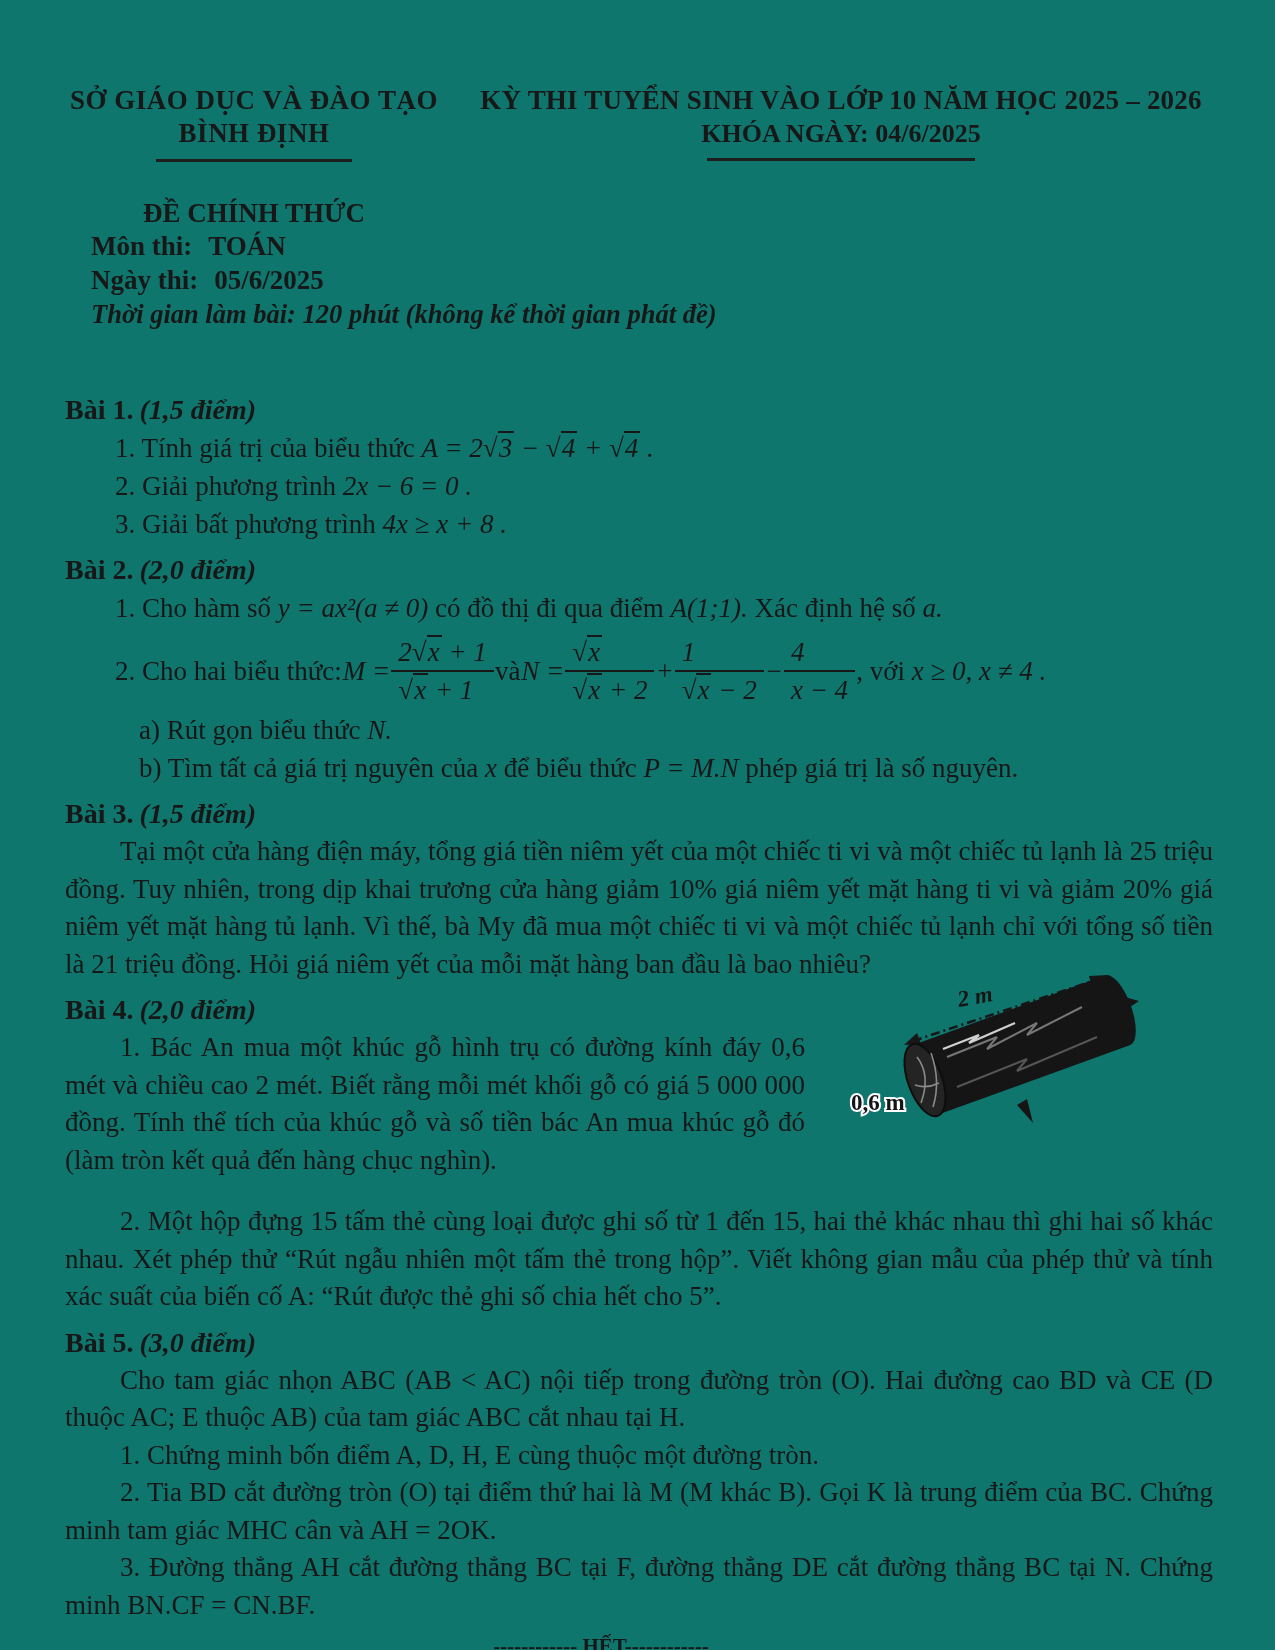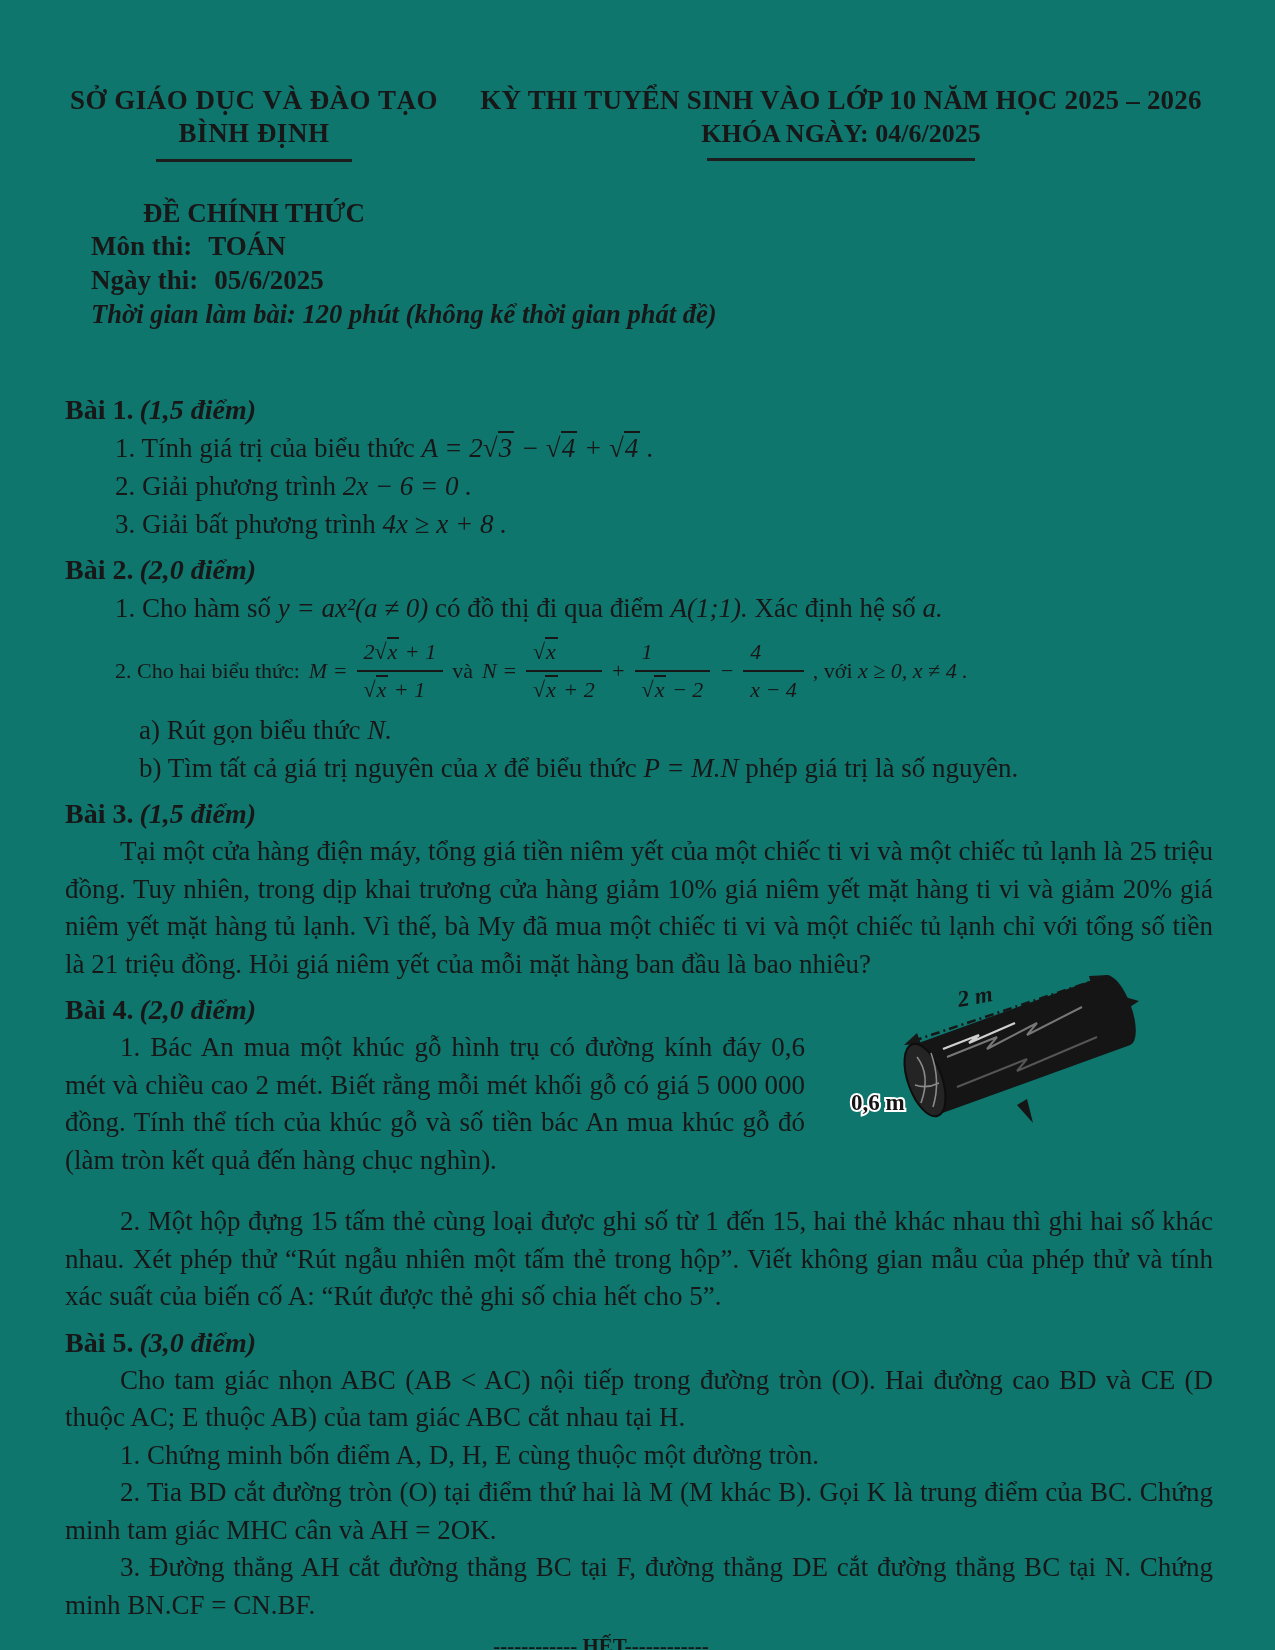--- a/index.html
+++ b/index.html
@@ -29,21 +29,21 @@
   
   .body{margin-top:60px;}
   .ph{font-size:28px;line-height:38px;}
   .pt{font-weight:bold;}
   .pts{font-weight:bold;font-style:italic;margin-left:6px;}
   .line{font-size:27px;line-height:38px;}
   .ind1{padding-left:50px;}
   .ind2{padding-left:74px;}
   .par{font-size:27px;line-height:37.5px;text-align:justify;text-indent:55px;}
   
-  .fline{display:flex;align-items:center;font-size:22px;margin:10px 0 6px 0;padding-left:50px;gap:9px;flex-wrap:nowrap;}
+  .fline{display:flex;align-items:center;font-size:27px;margin:10px 0 6px 0;padding-left:50px;gap:1px;flex-wrap:nowrap;}
   .frac{display:inline-flex;flex-direction:column;text-align:left;vertical-align:middle;}
   .frac .num{display:block;padding:0 7px 3px 7px;line-height:30px;}
   .frac .den{display:block;border-top:2.5px solid #171717;padding:3px 7px 0 7px;line-height:30px;}
   .sq .rad{border-top:2.2px solid currentColor;padding:0 2px 0 1px;}
   
   .bai4{position:relative;}
   .bai4-item1{width:740px;}
   .fig{position:absolute;top:-34px;right:66px;width:300px;height:178px;}
   
   .footer{text-align:center;font-size:21px;font-weight:bold;margin-top:10px;transform:translateX(-38px);}

